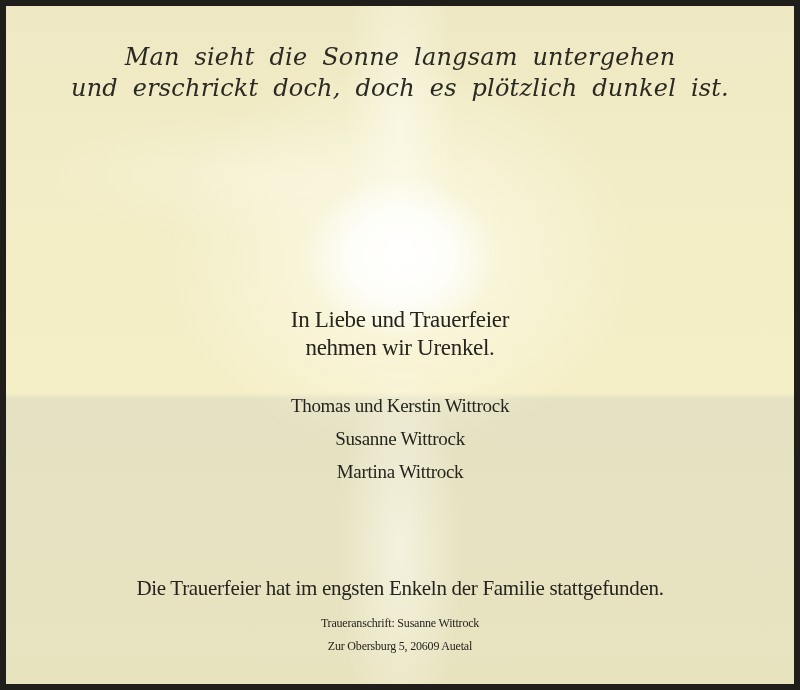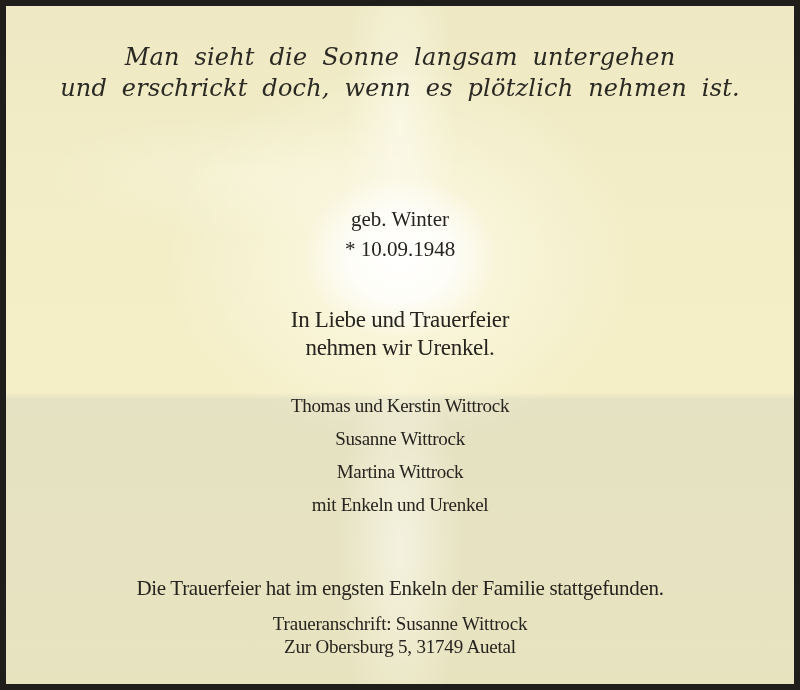--- a/index.html
+++ b/index.html
@@ -75,54 +75,51 @@
     letter-spacing: -0.3px;
   }
   .notice {
     top: 570px;
     font-size: 21px;
     line-height: 25px;
     letter-spacing: -0.3px;
   }
   .address {
     top: 606px;
-    font-size: 19px;
+    font-size: 12px;
     line-height: 23px;
     letter-spacing: -0.2px;
   }
 </style>
 </head>
 <body>
 
 <div class="card">
 
   <div class="line-block epigraph">
     <div>Man sieht die Sonne langsam untergehen</div>
-    <div>und erschrickt doch, wenn es plötzlich nehmen ist.</div>
+    <div>und erschrickt doch, doch es plötzlich dunkel ist.</div>
   </div>
 
 
-  <div class="line-block maiden">geb. Winter</div>
 
   <div class="line-block dates">
-    <span>* 10.09.1948</span>
   </div>
 
   <div class="line-block farewell">
     <div>In Liebe und Trauerfeier</div>
     <div>nehmen wir Urenkel.</div>
   </div>
 
   <div class="line-block mourners">
     <div>Thomas und Kerstin Wittrock</div>
     <div>Susanne Wittrock</div>
     <div>Martina Wittrock</div>
-    <div>mit Enkeln und Urenkel</div>
   </div>
 
   <div class="line-block notice">Die Trauerfeier hat im engsten Enkeln der Familie stattgefunden.</div>
 
   <div class="line-block address">
     <div>Traueranschrift: Susanne Wittrock</div>
-    <div>Zur Obersburg 5, 31749 Auetal</div>
+    <div>Zur Obersburg 5, 20609 Auetal</div>
   </div>
 
 </div>
 
 </body></html>

